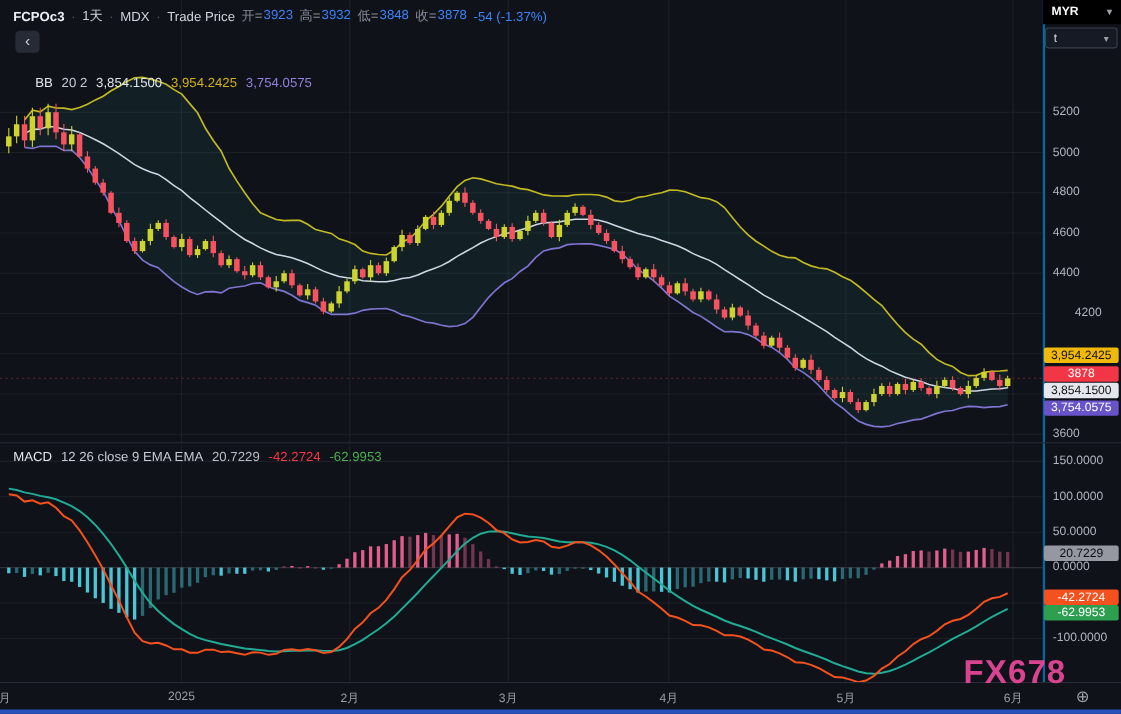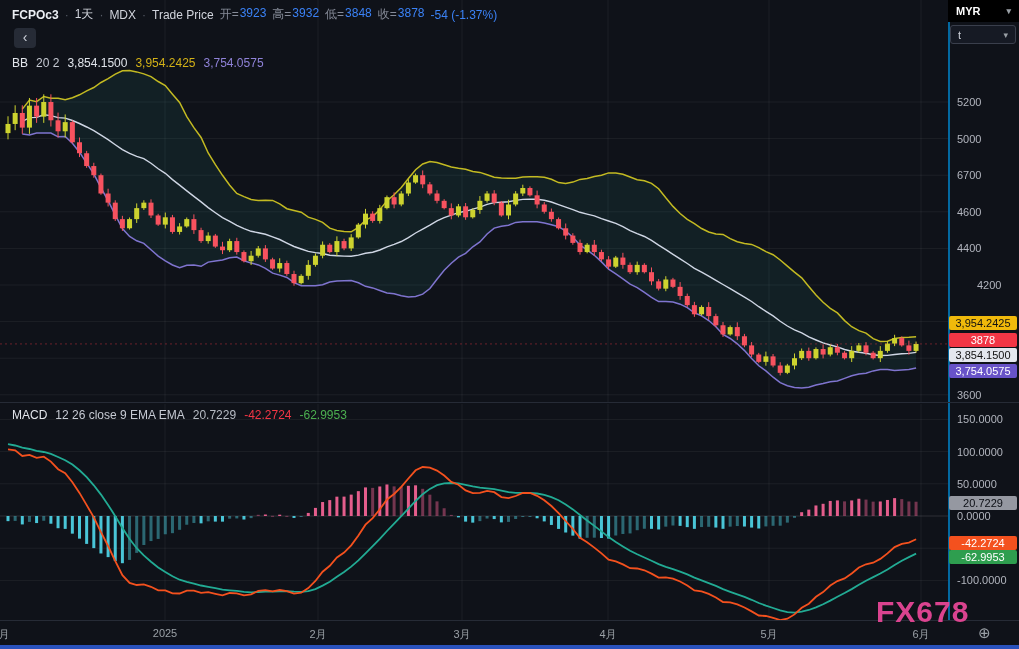--- a/index.html
+++ b/index.html
@@ -16,21 +16,21 @@
   .hdr .sep{color:#565b66;}
   .hdr .lbl{color:#868b98;}
   .hdr .val{color:#3b82f6;}
   .pair{display:flex;gap:1px;}
 
   .back-btn{position:absolute;top:28px;left:14px;width:22px;height:20px;z-index:20;
        background:#262b36;border-radius:4px;color:#cfd3dc;font-size:14px;line-height:19px;
        text-align:center;cursor:pointer;}
 
   .legend{position:absolute;left:12px;z-index:20;font-size:12px;display:flex;gap:8px;white-space:nowrap;}
-  #bb-legend{top:56px;}
+  #bb-legend{top:68px;margin-left:20px;}
   #macd-legend{top:408px;}
   .legend .name{color:#e3e6ec;}
   .legend .params{color:#c6cad3;}
   .v-basis{color:#dfe3ea;}
   .v-upper{color:#d3b117;}
   .v-lower{color:#8f82d8;}
   .v-hist{color:#b7bcc4;}
   .v-macd{color:#f23645;}
   .v-signal{color:#4caf50;}
 
@@ -541,21 +541,21 @@
     <span class="name">MACD</span>
     <span class="params">12 26 close 9 EMA EMA</span>
     <span class="v-hist">20.7229</span>
     <span class="v-macd">-42.2724</span>
     <span class="v-signal">-62.9953</span>
   </div>
 
   <div class="y-axis" id="y-axis">
       <div class="tick" style="top: 102px;">5200</div>
       <div class="tick" style="top: 138.6px;">5000</div>
-      <div class="tick" style="top: 175.2px;">6700</div>
+      <div class="tick" style="top: 175.2px;">4800</div>
       <div class="tick" style="top: 211.8px;">4600</div>
       <div class="tick" style="top: 248.4px;">4400</div>
       <div class="tick" style="top: 285px; margin-left: 20px;">4200</div>
       <div class="tick" style="top: 321.6px;">4000</div>
       <div class="tick" style="top: 358.2px;">3800</div>
       <div class="tick" style="top: 394.8px;">3600</div>
       <div class="tick" style="top: 419.4px;">150.0000</div>
       <div class="tick" style="top: 451.6px;">100.0000</div>
       <div class="tick" style="top: 483.8px;">50.0000</div>
       <div class="tick" style="top: 516px;">0.0000</div>

